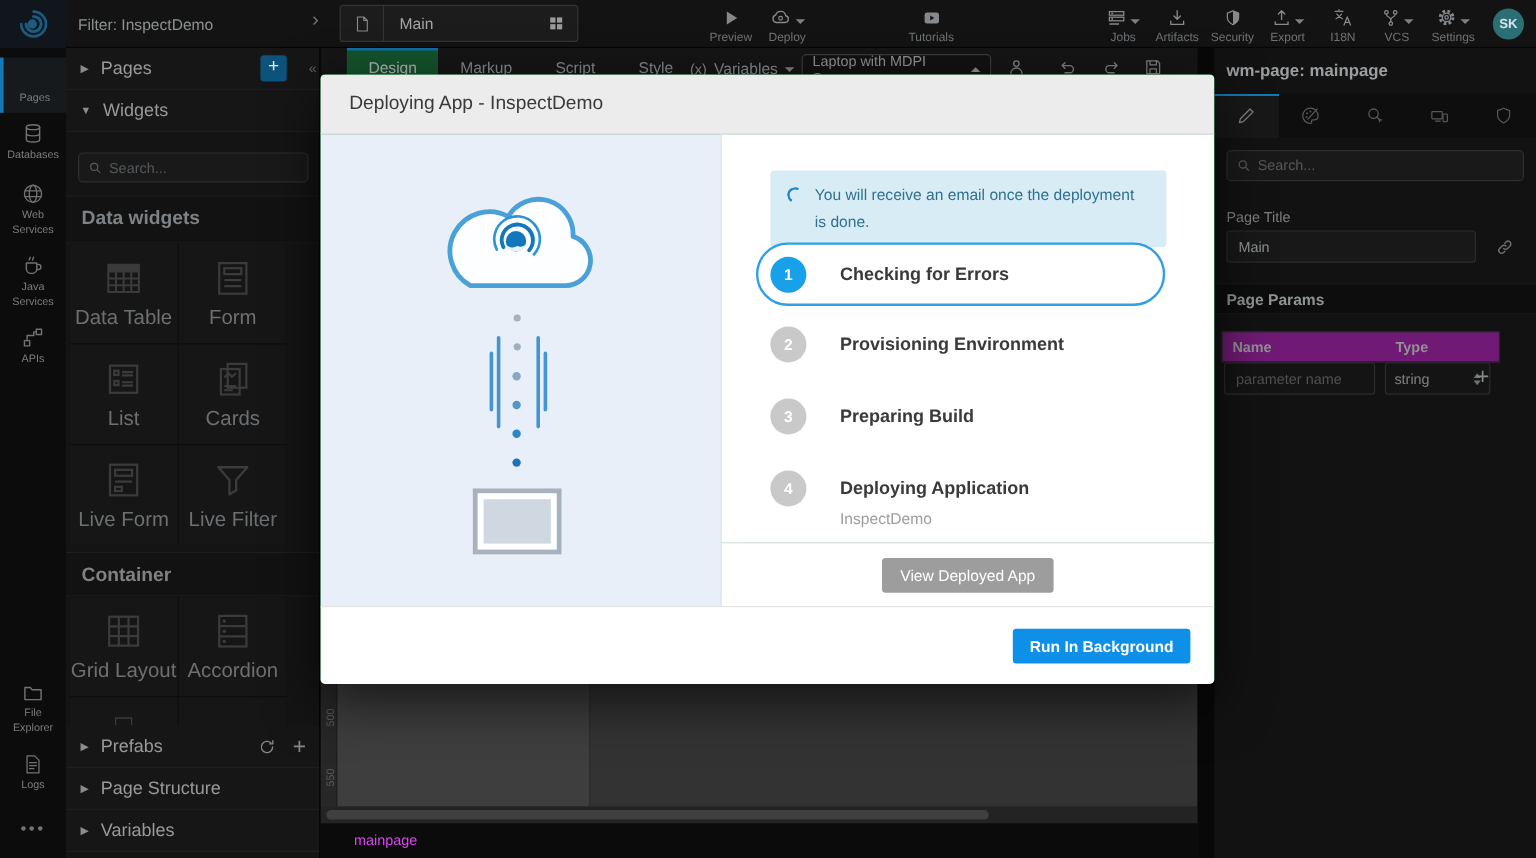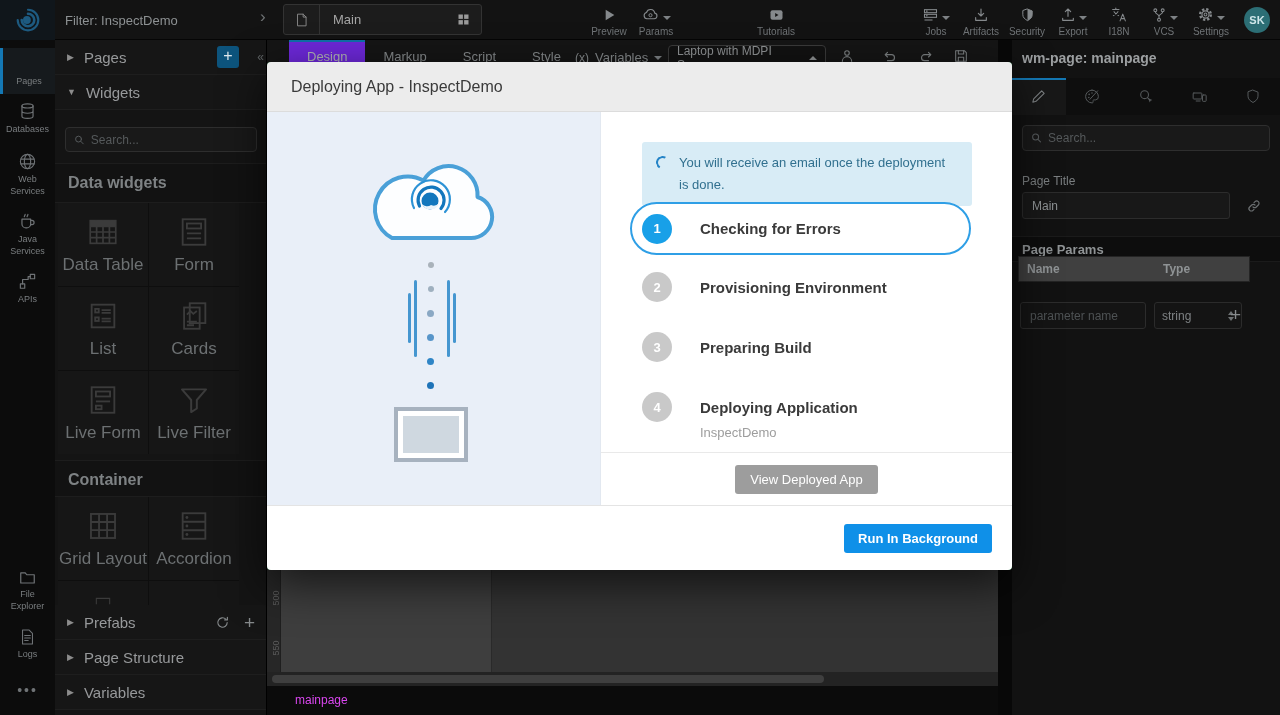--- a/index.html
+++ b/index.html
@@ -21,21 +21,21 @@
   .tb-action { position:absolute; top:5px; width:48px; display:flex; flex-direction:column; align-items:center; color:#85898c; }
   .tb-action .lbl { font-size:10px; color:#6f7376; margin-top:3px; white-space:nowrap; }
   .tb-action .icrow { display:flex; align-items:flex-end; height:18px; }
   .caret { width:0; height:0; border-left:4px solid transparent; border-right:4px solid transparent; border-top:4px solid #7d8184; margin-left:3px; margin-bottom:3px; }
   #avatar { position:absolute; left:1244px; top:7px; width:26px; height:26px; border-radius:50%; background:#2c6e75; color:#cfe7ea; font-size:11px; font-weight:bold; display:flex; align-items:center; justify-content:center; }
 
   
   #editbar { position:absolute; left:267px; top:40px; width:745px; height:35px; background:#151515; border-bottom:1px solid #222; z-index:2; }
   #editbar .tabs { position:absolute; left:22px; top:0; display:flex; height:35px; }
   #editbar .etab { padding:0 18px; line-height:33px; font-size:13px; color:#85898b; }
-  #editbar .etab.active { background:#6d28d9; box-shadow:inset 0 2px 0 #0f6fa8; color:#b2b5b7; }
+  #editbar .etab.active { background:#14532d; box-shadow:inset 0 2px 0 #0f6fa8; color:#b2b5b7; }
   #vars-btn { position:absolute; left:308px; top:0; height:35px; display:flex; align-items:center; color:#85898b; font-size:13px; }
   #device-dd { position:absolute; left:401px; top:5px; width:158px; height:25px; border:1px solid #3a3a3a; border-radius:4px; background:#121212; color:#8f9294; font-size:12px; display:flex; align-items:center; padding:0 8px; }
   #device-dd .up { width:0; height:0; border-left:4px solid transparent; border-right:4px solid transparent; border-bottom:4px solid #8f9294; margin-left:auto; }
   .ebtn { position:absolute; top:8px; color:#7c8082; }
 
   
   #rail { position:absolute; left:0; top:40px; width:55px; height:675px; background:#0c0c0c; z-index:2; }
   .rail-item { position:absolute; left:0; width:55px; display:flex; flex-direction:column; align-items:center; color:#6f7376; }
   .rail-item .rlbl { font-size:9px; color:#7a7e80; margin-top:3px; text-align:center; line-height:1.3; }
   .rail-item.active { background:#161a1d; border-left:3px solid #1478b4; padding-top:6px; }
@@ -73,21 +73,21 @@
   #rpanel { position:absolute; left:1012px; top:40px; width:268px; height:675px; background:#121212; z-index:2; }
   #rp-title { position:absolute; left:10px; top:10px; font-size:14px; font-weight:bold; color:#9c9fa1; }
   #rp-tabs { position:absolute; left:0; top:38px; width:268px; height:37px; background:#0e0e0e; display:flex; }
   .rp-tab { flex:1; display:flex; align-items:center; justify-content:center; color:#55595b; }
   .rp-tab.active { background:#181818; box-shadow:inset 0 2px 0 #1478b4; color:#7e8284; }
   .rp-label { position:absolute; left:10px; font-size:12px; color:#7b7f81; }
   .rp-input { position:absolute; background:#181818; border:1px solid #2c2c2c; border-radius:3px; color:#8e9294; font-size:12px; padding:0 9px; outline:none; }
   .rp-input::placeholder { color:#4e5254; }
   #pp-band { position:absolute; left:0; top:196px; width:268px; height:26px; background:#0d0d0d; border-top:1px solid #1b1b1b; border-bottom:1px solid #1b1b1b; }
   #pp-band span { font-size:13px; font-weight:bold; color:#8f9395; margin-left:10px; line-height:26px; display:inline-block; }
-  #pp-head { position:absolute; left:6px; top:216px; width:232px; height:26px; background:#404040; border:1px solid #242424; display:flex; }
+  #pp-head { position:absolute; left:6px; top:236px; width:232px; height:26px; background:#701a75; border:1px solid #242424; display:flex; }
   #pp-head div { font-size:12px; font-weight:bold; color:#8f9395; line-height:24px; padding-left:8px; }
   #pp-select { position:absolute; left:142px; top:262px; width:88px; height:27px; background:#141414; border:1px solid #2b2b2b; border-radius:3px; color:#7e8284; font-size:12px; display:flex; align-items:center; padding:0 7px; }
   .updown { margin-left:auto; display:flex; flex-direction:column; gap:2px; }
   .updown i { width:0; height:0; border-left:3.5px solid transparent; border-right:3.5px solid transparent; display:block; }
   .updown .u { border-bottom:4px solid #6e7274; }
   .updown .d { border-top:4px solid #6e7274; }
   #pp-plus { position:absolute; left:218px; top:264px; color:#878b8d; font-size:19px; }
 
   
   #modal { position:absolute; left:267px; top:62px; width:745px; height:508px; background:#15803d; border-radius:4px; box-shadow:0 14px 45px rgba(0,0,0,.65); z-index:10; overflow:hidden; }
@@ -157,21 +157,21 @@
       <div class="lbl">Preview</div>
     </div>
     <div class="tb-action" style="left:632px">
       <div class="icrow">
           <svg width="19" height="17" viewBox="0 0 24 24">
             <path class="ic" d="M7 18h10a4 4 0 0 0 1-7.9A6 6 0 0 0 6.3 9.2 4.5 4.5 0 0 0 7 18z" stroke="#85898c" stroke-width="1.6"></path>
             <circle cx="12" cy="13" r="2.2" stroke="#85898c" stroke-width="1.4" fill="none"></circle>
           </svg>
           <span class="caret"></span>
         </div>
-      <div class="lbl">Params</div>
+      <div class="lbl">Deploy</div>
     </div>
     <div class="tb-action" style="left:752px">
       <div class="icrow">
           <svg width="17" height="16" viewBox="0 0 24 24">
             <rect x="3" y="5" width="18" height="14" rx="3" fill="#85898c"></rect>
             <path d="M10 9l5 3-5 3z" fill="#131313"></path>
           </svg>
         </div>
       <div class="lbl">Tutorials</div>
     </div>

